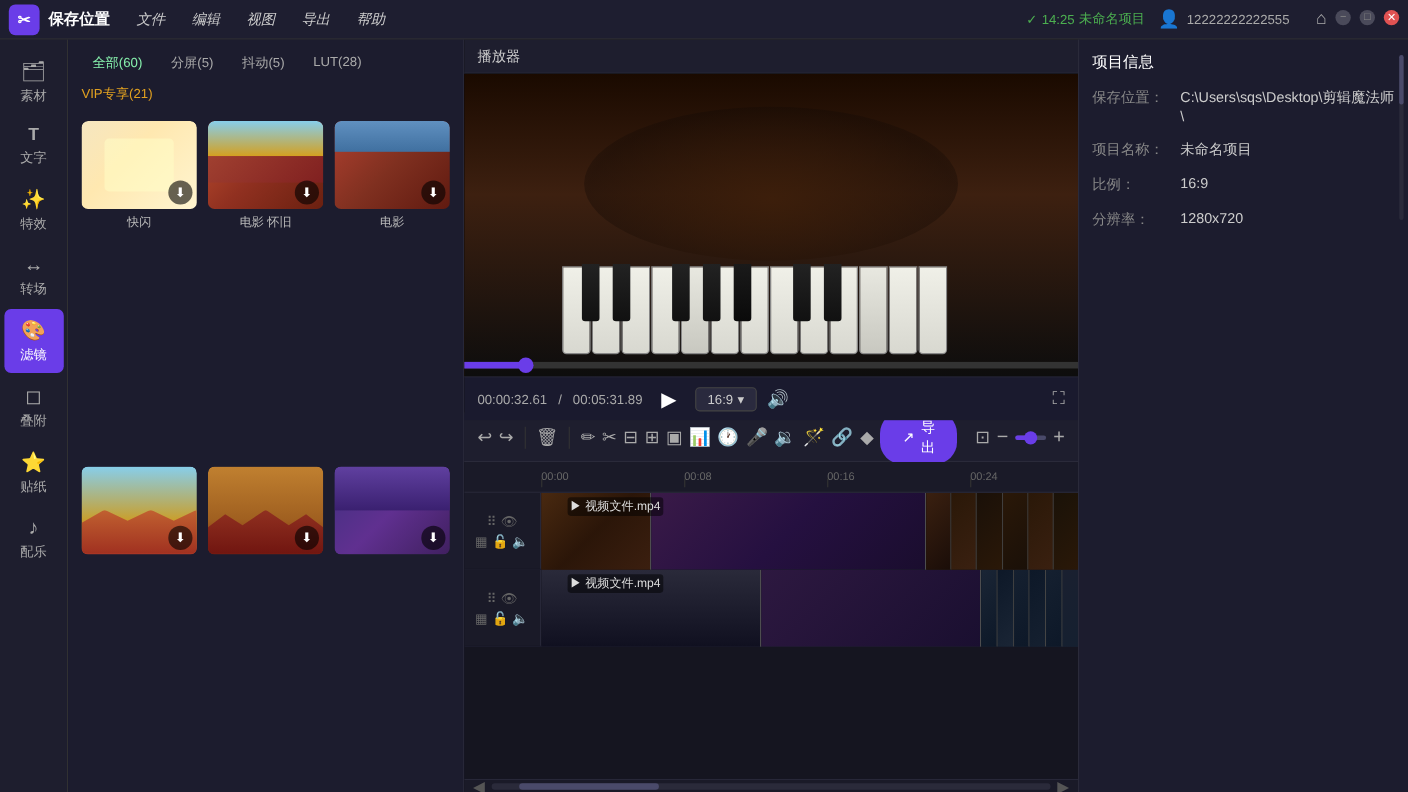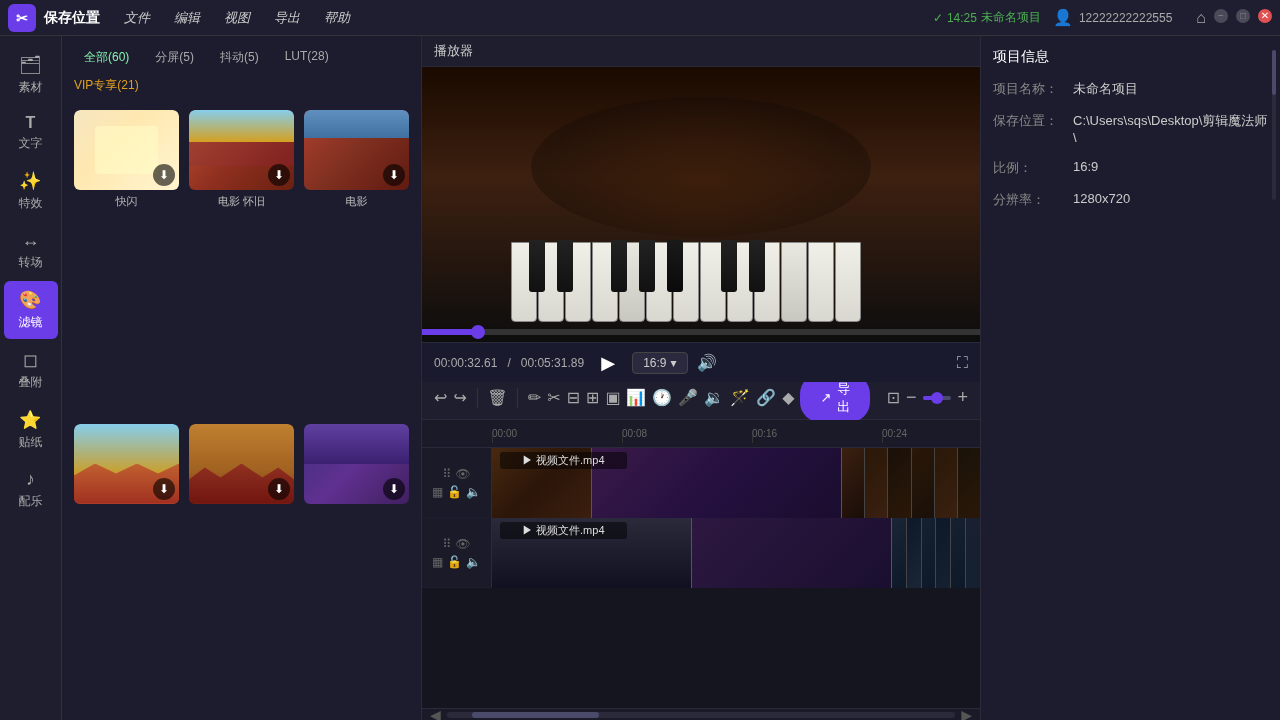--- a/index.html
+++ b/index.html
@@ -166,23 +166,23 @@
     .track-controls {
       width: 70px; min-width: 70px; height: 100%; background: #1a1a28; border-right: 1px solid #2a2a3a;
       display: flex; flex-direction: column; align-items: center; justify-content: center; gap: 4px;
       padding: 4px;
     }
     .track-ctrl-row { display: flex; gap: 4px; }
     .tc-btn { color: #666; font-size: 12px; cursor: pointer; }
 
     .track-body { flex: 1; height: 100%; position: relative; overflow: hidden; }
     .track-label {
-      position: absolute; top: 4px; left: 8px; font-size: 11px; color: #ddd;
+      position: absolute; top: 4px; left: 24px; font-size: 11px; color: #ddd;
       display: flex; align-items: center; gap: 4px; z-index: 5;
-      background: rgba(0,0,0,0.5); padding: 1px 22px; border-radius: 3px;
+      background: rgba(0,0,0,0.5); padding: 1px 2px; border-radius: 3px;
     }
 
     
     #timeline-scrollbar {
       height: 12px; background: #1a1a28; border-top: 1px solid #2a2a3a;
       display: flex; align-items: center; padding: 0 8px;
     }
     .scroll-track { flex: 1; height: 6px; background: #2a2a3a; border-radius: 3px; position: relative; }
     .scroll-thumb { position: absolute; left: 5%; width: 25%; height: 100%; background: #4a4a6a; border-radius: 3px; }
 
@@ -545,26 +545,26 @@
           <div class="scroll-thumb"></div>
         </div>
         <div style="color:#555;font-size:14px;cursor:pointer;margin-left:6px;">▶</div>
       </div>
     </div>
   </div>
 
   <div id="right-panel">
     <h3>项目信息</h3>
     <div class="info-row">
+      <div class="info-label">保存位置：</div>
+      <div class="info-value">C:\Users\sqs\Desktop\剪辑魔法师\</div>
+    </div>
+    <div class="info-row">
       <div class="info-label">项目名称：</div>
       <div class="info-value">未命名项目</div>
-    </div>
-    <div class="info-row">
-      <div class="info-label">保存位置：</div>
-      <div class="info-value">C:\Users\sqs\Desktop\剪辑魔法师\</div>
     </div>
     <div class="info-row">
       <div class="info-label">比例：</div>
       <div class="info-value">16:9</div>
     </div>
     <div class="info-row">
       <div class="info-label">分辨率：</div>
       <div class="info-value">1280x720</div>
     </div>
 

